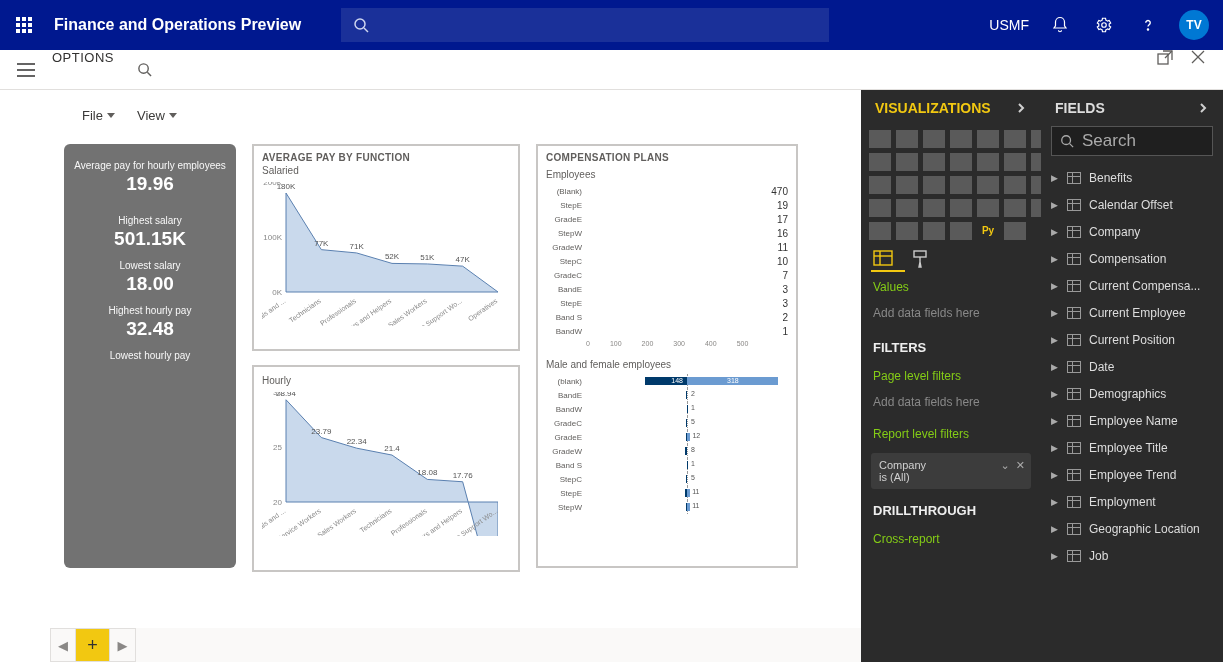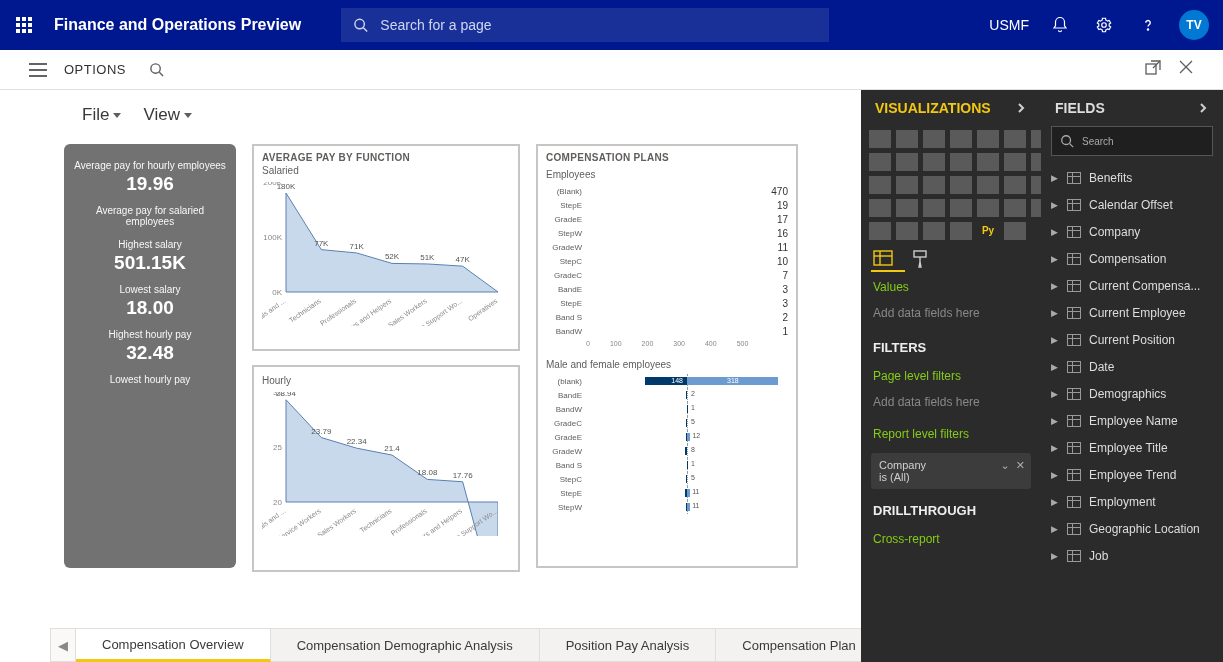--- a/index.html
+++ b/index.html
@@ -10,27 +10,27 @@
 .waffle-icon span{width:4px;height:4px;background:#fff}
 .app-title{font-size:16px;font-weight:600;margin-right:40px}
 .search-wrap{flex:0 0 488px;height:34px;background:#1a3099;display:flex;align-items:center;padding:0 12px;color:#cfd6f0}
 .search-wrap svg{margin-right:10px}
 .search-wrap input{background:transparent;border:none;color:#fff;font-size:14px;outline:none;width:100%}
 .search-wrap input::placeholder{color:#cfd6f0}
 .top-spacer{flex:1}
 .top-right{display:flex;align-items:center;gap:18px;padding-right:6px}
 .top-right .item{color:#fff;font-size:14px;display:flex;align-items:center;justify-content:center;width:26px;height:26px}
 .avatar{width:30px;height:30px;border-radius:50%;background:#0078d4;color:#fff;font-size:12px;font-weight:600;display:flex;align-items:center;justify-content:center}
-.subbar{height:40px;border-bottom:1px solid #e1dfdd;display:flex;align-items:center;padding:0 20px}
+.subbar{height:40px;border-bottom:1px solid #e1dfdd;display:flex;padding:0 8px}
 .ham{width:36px;display:flex;align-items:center;justify-content:center}
 .options{font-size:13px;letter-spacing:.5px;margin-left:8px;margin-right:18px}
 .sub-search{width:24px;display:flex;align-items:center;justify-content:center;color:#605e5c}
 .sub-right{margin-left:auto;display:flex;gap:18px;padding-right:10px;color:#605e5c}
 .content{position:absolute;left:48px;right:0;top:90px;bottom:0;background:#fff;padding:0 14px}
-.view-toolbar{height:50px;display:flex;align-items:center;color:#3b3a39;font-size:17px}
+.view-toolbar{height:50px;display:flex;align-items:center;color:#3b3a39;font-size:13px}
 .view-toolbar .tb-left{display:flex;gap:22px;padding-left:20px}
 .view-toolbar .tb-left span{display:flex;align-items:center;gap:4px;cursor:pointer}
 .view-toolbar .tb-right{margin-left:auto;display:flex;gap:22px;padding-right:10px;color:#605e5c}
 .tb-i{width:18px;height:18px}
 .canvas{position:relative;display:flex;gap:16px;padding:4px 0 0 2px}
 
 
 .kpi-card{width:172px;background:#727272;border-radius:6px;color:#fff;padding:16px 8px;display:flex;flex-direction:column;gap:10px;height:424px}
 .kpi{text-align:center}
 .kpi .lbl{font-size:10px;opacity:.95;margin-bottom:2px}
@@ -67,21 +67,21 @@
 .pane-hdr svg{margin-left:auto;color:#d0d0d0}
 .pane-fields .pane-hdr{color:#ddd}
 .viz-gallery{display:grid;grid-template-columns:repeat(7,22px);gap:5px;padding:4px 8px}
 .viz-gallery span{width:22px;height:18px;background:#5a5a5a;display:inline-block}
 .viz-gallery span.py{background:transparent;color:#f2c811;font-size:10px;font-weight:700;text-align:center;line-height:18px}
 .pane-lbl{font-size:12px;color:#84cc16;padding:8px 12px}
 .pane-drop{font-size:12px;color:#888;padding:4px 12px 10px}
 .pane-filter-hdr{font-weight:700;font-size:13px;color:#eee;padding:10px 12px 6px}
 .filter-chip{margin:4px 10px;background:#3c3c3c;border-radius:3px;padding:6px 8px;font-size:11px;display:flex;flex-direction:column;position:relative}
 .filter-chip .fc-x{position:absolute;right:6px;top:6px;display:flex;gap:6px;color:#aaa}
-.flds-search{margin:0 10px 8px;height:30px;background:#1f1f1f;border:1px solid #555;display:flex;align-items:center;padding:0 8px;color:#aaa;font-size:10px;gap:8px}
+.flds-search{margin:0 10px 8px;height:30px;background:#1f1f1f;border:1px solid #555;display:flex;align-items:center;padding:0 8px;color:#aaa;font-size:17px;gap:8px}
 .flds-list{overflow:hidden}
 .fld{display:flex;align-items:center;height:27px;padding:0 10px;font-size:12px;color:#ddd;gap:8px}
 .fld .chev{width:8px;color:#aaa;font-size:9px}
 .fld .tbl{width:14px;height:12px;border:1px solid #999;display:inline-block;position:relative}
 .fld .tbl:before{content:"";position:absolute;left:0;right:0;top:3px;border-top:1px solid #999}
 .fld .tbl:after{content:"";position:absolute;left:4px;top:0;bottom:0;border-left:1px solid #999}
 
 
 .tabs{position:absolute;left:2px;right:0;bottom:0;height:34px;display:flex;align-items:stretch;background:#faf9f8}
 .tab-nav{width:26px;display:flex;align-items:center;justify-content:center;color:#8a8886;border:1px solid #e1dfdd}
@@ -107,21 +107,20 @@
         <span></span>
         <span></span>
       </span>
   </div>
   <div class="app-title">Finance and Operations Preview</div>
   <div class="search-wrap">
     <svg width="16" height="16" viewBox="0 0 16 16" fill="none" stroke="#cfd6f0" stroke-width="1.5">
         <circle cx="7" cy="7" r="5"></circle>
         <line x1="11" y1="11" x2="15" y2="15"></line>
       </svg>
-    <input placeholder="Search for a page" style="">
   </div>
   <div class="top-spacer"></div>
   <div class="top-right">
     <span class="item" style="width:auto;font-size:14px">USMF</span>
     <span class="item">
         <svg width="18" height="18" viewBox="0 0 24 24" fill="none" stroke="#fff" stroke-width="1.6">
           <path d="M6 8a6 6 0 1 1 12 0v5l2 3H4l2-3V8z"></path>
           <path d="M10 19a2 2 0 0 0 4 0"></path>
         </svg>
       </span>
@@ -218,21 +217,20 @@
   </div>
 
   <div class="canvas">
 
     <div class="kpi-card" id="kpi-card">
         <div class="kpi">
           <div class="lbl">Average pay for hourly employees</div>
           <div class="val">19.96</div>
         </div>
         <div class="kpi">
-          <div class="lbl">Average pay for salaried employees</div>
         </div>
         <div class="kpi">
           <div class="lbl">Highest salary</div>
           <div class="val">501.15K</div>
         </div>
         <div class="kpi">
           <div class="lbl">Lowest salary</div>
           <div class="val">18.00</div>
         </div>
         <div class="kpi">
@@ -450,26 +448,20 @@
                 <span style="position:absolute;left:calc(50% + 5.142857142857143px);font-size:7px;color:#555">11</span>
               </span>
             </div>
           </div>
       </div>
     </div>
   </div>
 
   <div class="tabs">
     <div class="tab-nav">◀</div>
-    <div id="page-tabs-slot" style="display:flex">
-        <div class="ptab active">Compensation Overview</div>
-        <div class="ptab">Compensation Demographic Analysis</div>
-        <div class="ptab">Position Pay Analysis</div>
-        <div class="ptab">Compensation Plan</div>
-      </div>
     <div class="ptab add">+</div>
     <div class="tab-nav" style="border-left:none">▶</div>
   </div>
 
   <div class="pane pane-viz">
     <div class="pane-hdr">
       <span>VISUALIZATIONS</span>
       <svg width="12" height="12" viewBox="0 0 12 12" fill="none" stroke="currentColor" stroke-width="2">
           <path d="M4 2l4 4-4 4"></path>
         </svg>

